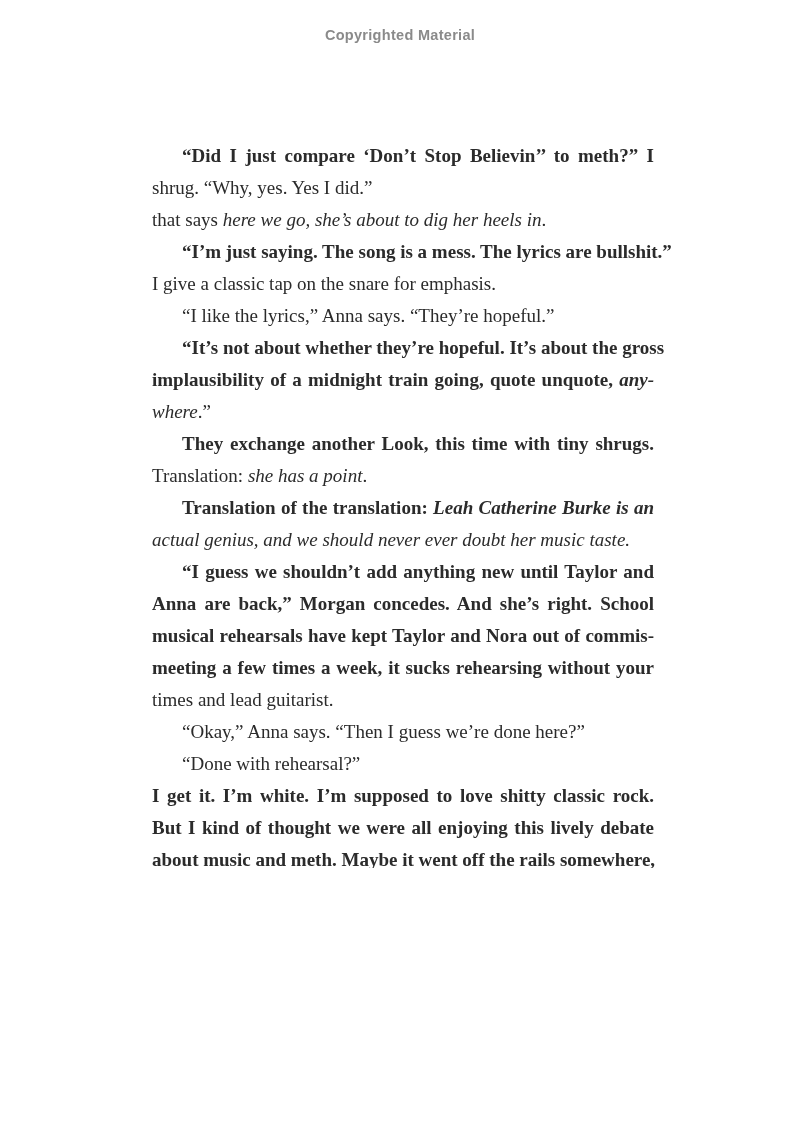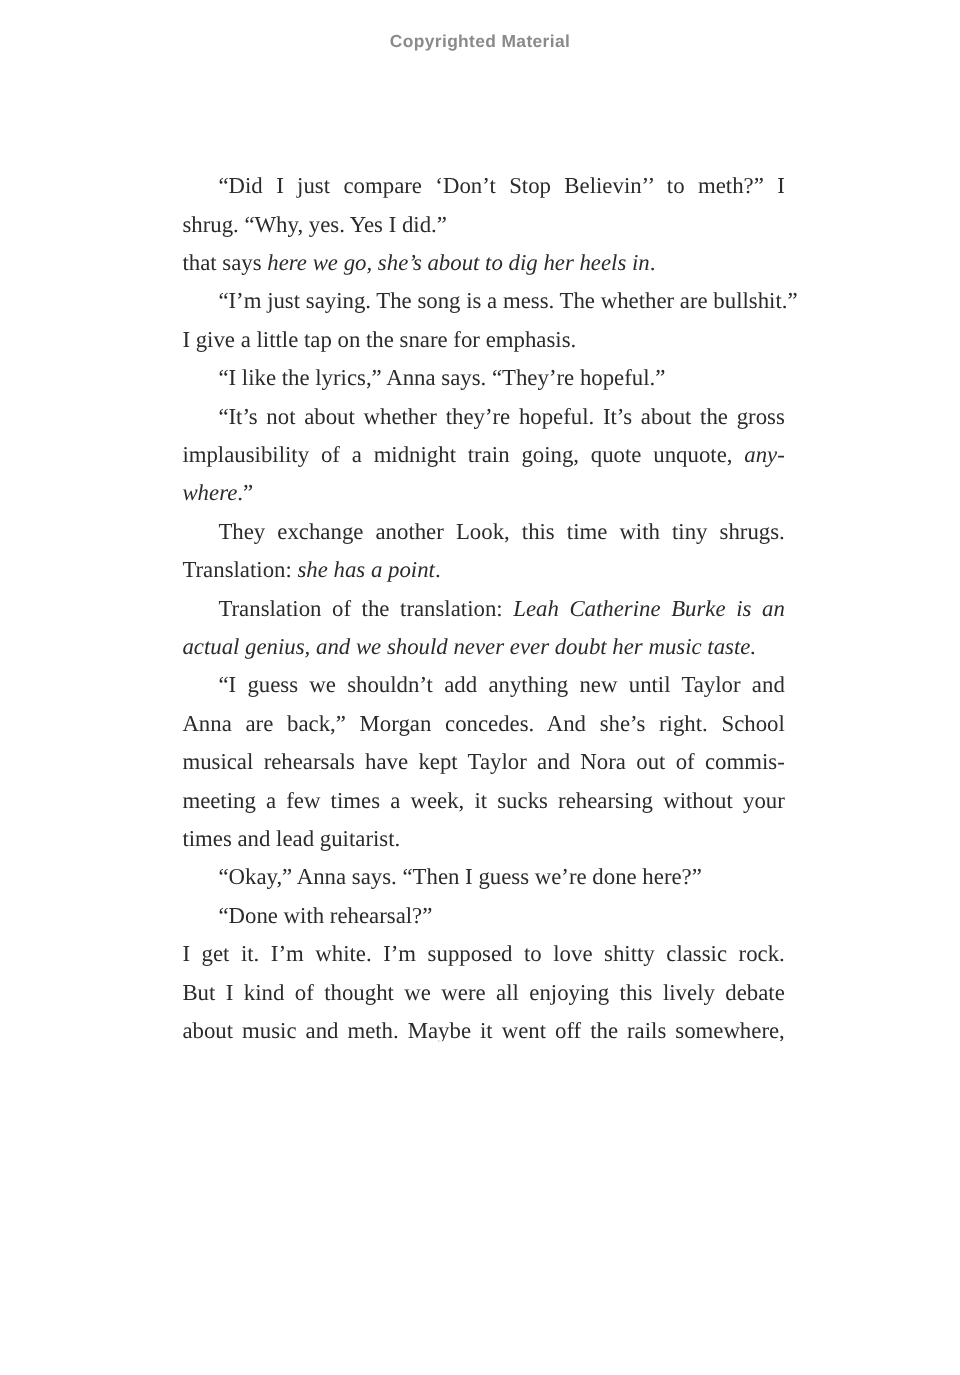--- a/index.html
+++ b/index.html
@@ -37,42 +37,43 @@
     height: 32px;
     line-height: 32px;
     white-space: nowrap;
     text-align: left;
   }
   .line.indent { padding-left: 30px; }
   .line.justify {
     text-align: justify;
     text-align-last: justify;
     text-justify: inter-word;
+    font-weight: bold;
   }
   .it { font-style: italic; text-align: right; }
   .page-number {
     position: absolute;
     left: 156px;
     top: 1012px;
     font-size: 18px;
     color: var(--body-color, #2b2b2b);
   }
 </style>
 </head>
 <body>
 
 <div class="sheet">
   <div class="notice top">Copyrighted Material</div>
 
   <div class="body-text" id="body-text">
       <div class="line indent justify"><span>“Did I just compare ‘Don’t Stop Believin’’ to meth?” I</span></div>
       <div class="line"><span>shrug. “Why, yes. Yes I did.”</span></div>
       <div class="line"><span>that says </span><span class="it">here we go, she’s about to dig her heels in</span><span>.</span></div>
-      <div class="line indent justify"><span>“I’m just saying. The song is a mess. The whether are bullshit.”</span></div>
-      <div class="line"><span>I give a little tap on the snare for emphasis.</span></div>
+      <div class="line indent justify"><span>“I’m just saying. The song is a mess. The lyrics are bullshit.”</span></div>
+      <div class="line"><span>I give a classic tap on the snare for emphasis.</span></div>
       <div class="line indent"><span>“I like the lyrics,” Anna says. “They’re hopeful.”</span></div>
       <div class="line indent justify"><span>“It’s not about whether they’re hopeful. It’s about the gross</span></div>
       <div class="line justify"><span>implausibility of a midnight train going, quote unquote, </span><span class="it">any-</span></div>
       <div class="line"><span class="it">where</span><span>.”</span></div>
       <div class="line indent justify"><span>They exchange another Look, this time with tiny shrugs.</span></div>
       <div class="line"><span>Translation: </span><span class="it">she has a point</span><span>.</span></div>
       <div class="line indent justify"><span>Translation of the translation: </span><span class="it">Leah Catherine Burke is an</span></div>
       <div class="line"><span class="it">actual genius, and we should never ever doubt her music taste.</span></div>
       <div class="line indent justify"><span>“I guess we shouldn’t add anything new until Taylor and</span></div>
       <div class="line justify"><span>Anna are back,” Morgan concedes. And she’s right. School</span></div>

